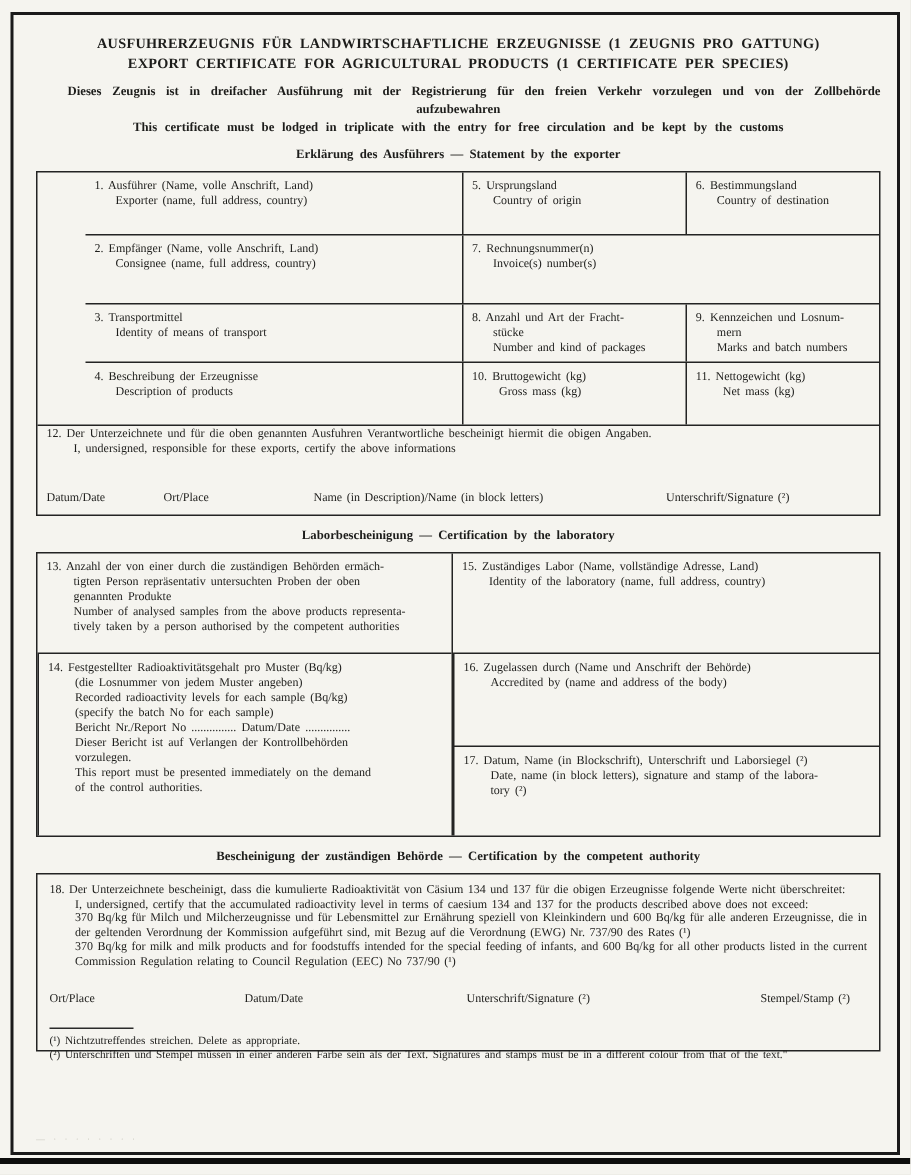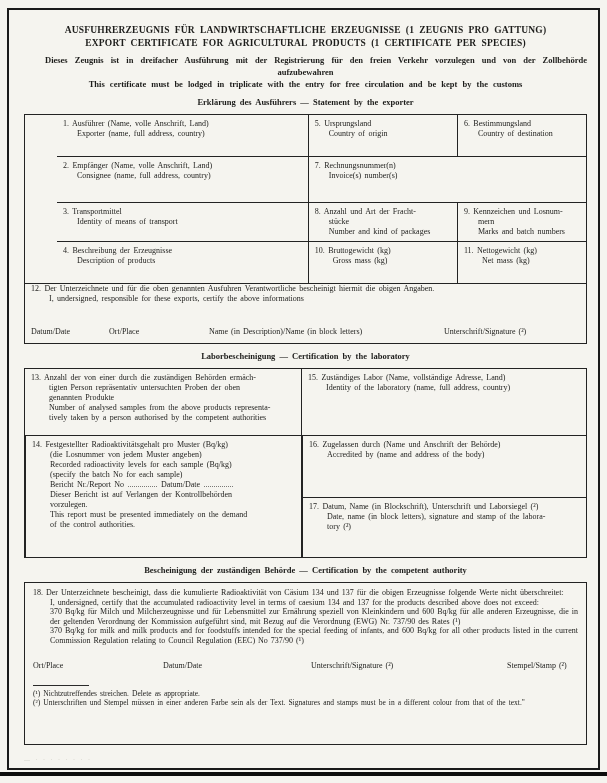--- a/index.html
+++ b/index.html
@@ -38,21 +38,21 @@
   .lab-col{display:flex;flex-direction:column;box-sizing:border-box;}
   .lab-left{width:49.2%;}
   .lab-right{width:50.8%;border-left:1px solid #232323;}
   .c13{height:67px;border-bottom:1px solid #232323;}
   .c14{flex:1;}
   .c15{height:67px;border-bottom:1px solid #232323;}
   .c16{height:62px;border-bottom:1px solid #232323;}
   .c17{flex:1;}
   .report{margin-left:18px;}
 
-  .box18{height:163px;padding:5px 8px;box-sizing:border-box;position:relative;}
+  .box18{height:119px;padding:5px 8px;box-sizing:border-box;position:relative;}
   .h18w{padding-left:17px;}
   .p18{font-size:8px;line-height:9.6px;word-spacing:1px;text-align:justify;}
   .p18.first{text-indent:-17px;}
   .sign18{display:flex;font-size:8px;word-spacing:1px;margin-top:15px;}
   .sign18 .s1{width:130px;} .sign18 .s2{width:148px;} .sign18 .s3{width:196px;} .sign18 .s4{flex:1;}
   .fn-rule{width:56px;border-top:1.5px solid #2a2a2a;margin-top:15px;margin-bottom:3px;}
   .fn{font-size:7.5px;line-height:9.5px;word-spacing:1.2px;}
 
   .faint{position:absolute;left:24px;top:757px;font-size:6px;color:#c7c5bc;letter-spacing:2px;}
   .bottom-strip{position:absolute;left:0;top:772px;width:607px;height:4px;background:#0d0d0d;}

